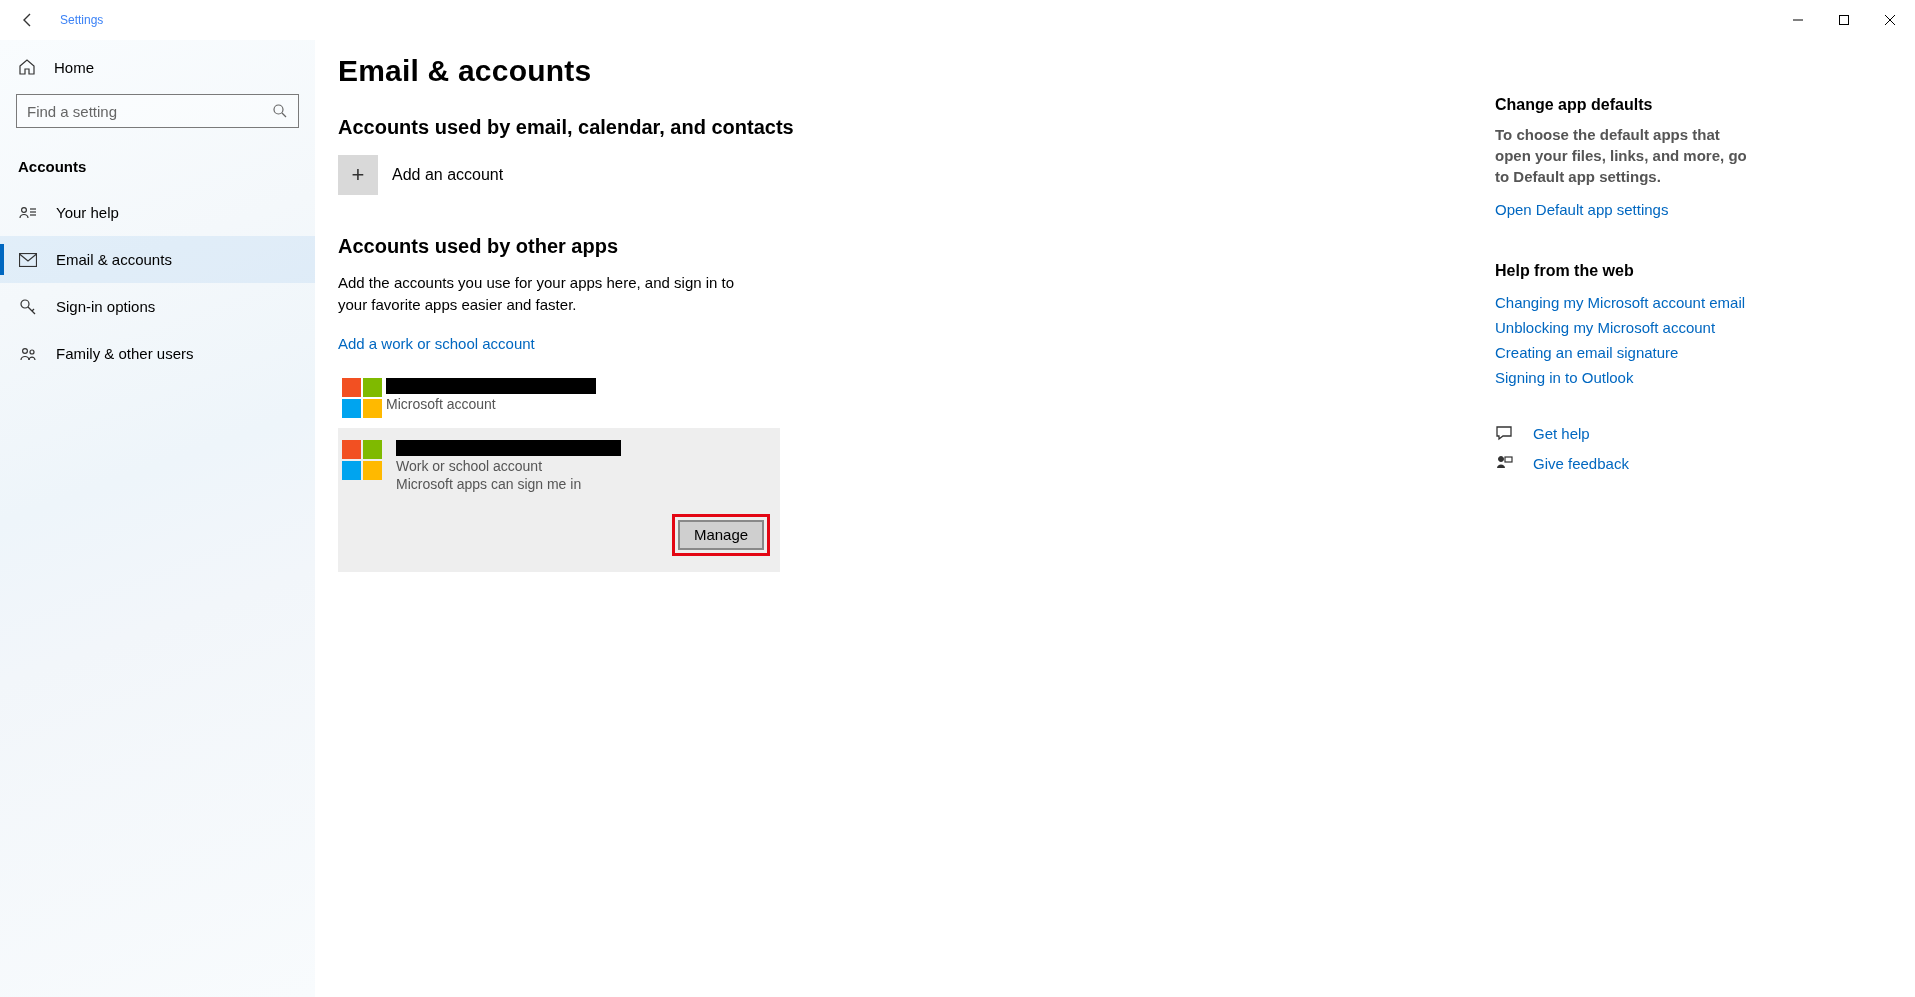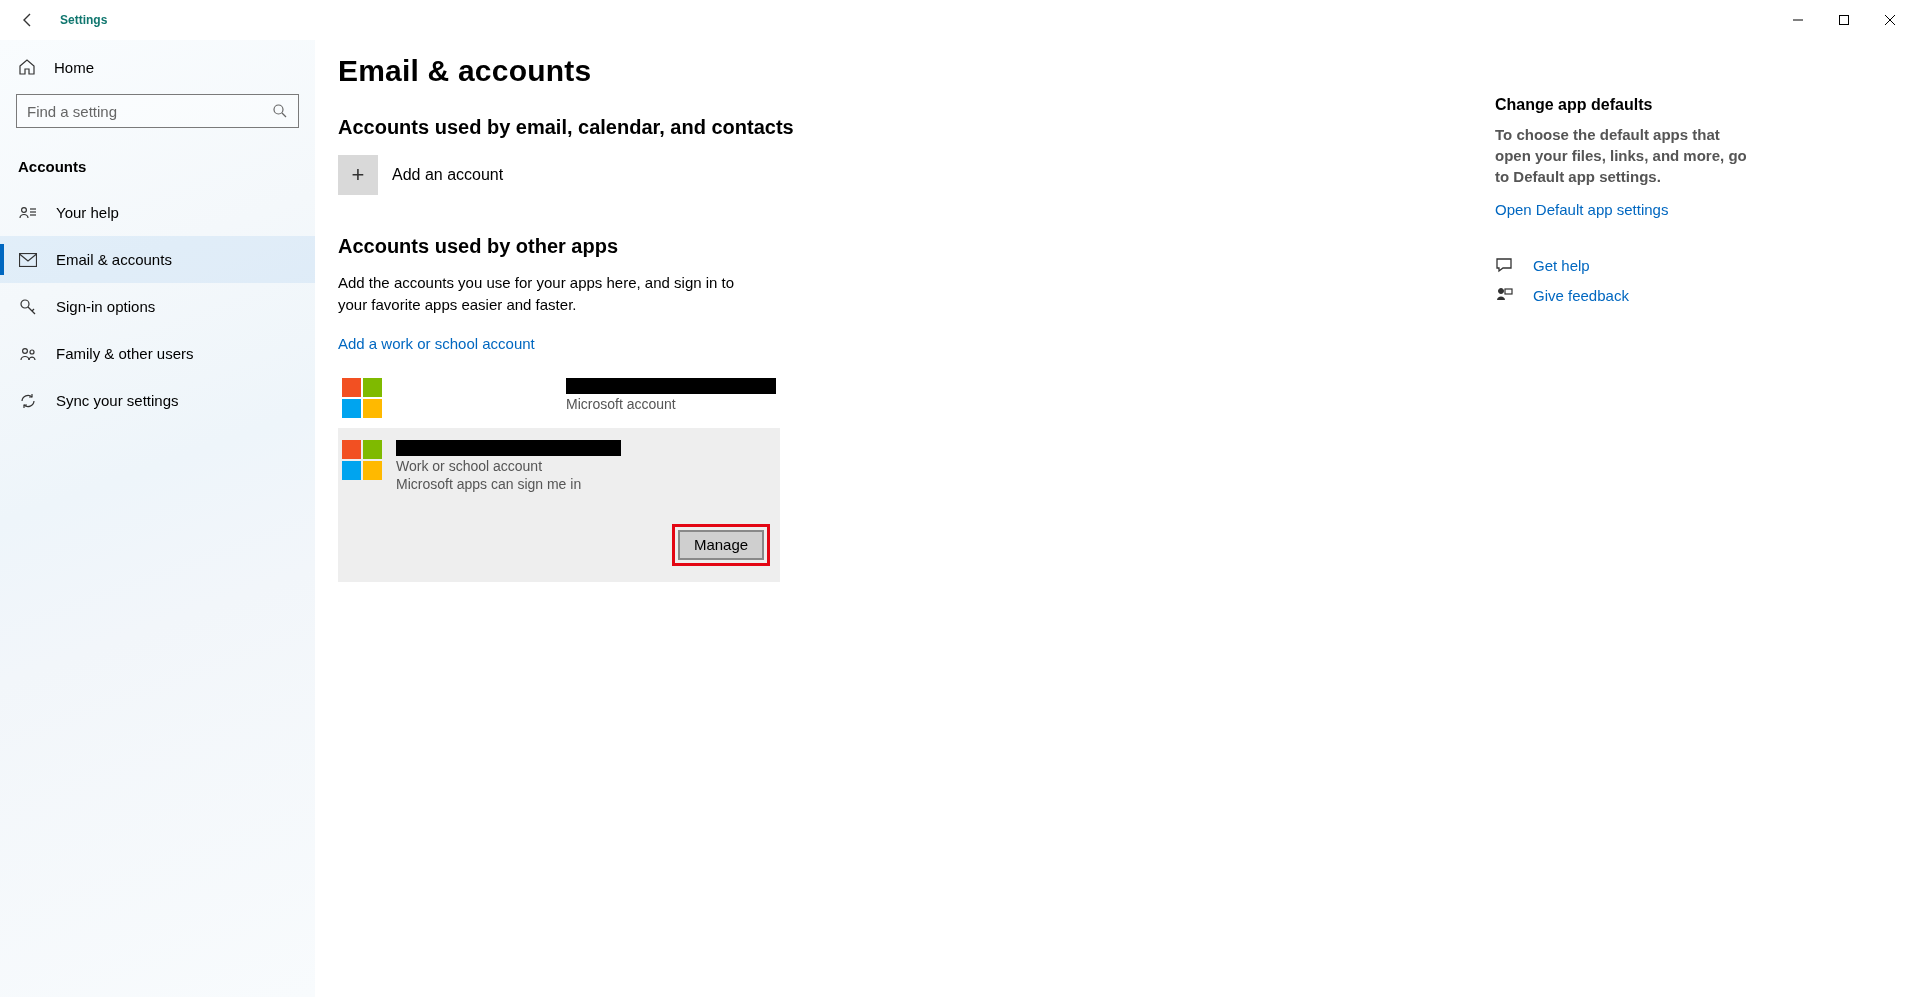--- a/index.html
+++ b/index.html
@@ -2,21 +2,21 @@
 <html><head>
 <meta charset="utf-8">
 <style>
 * { margin: 0; padding: 0; box-sizing: border-box; font-family: "Segoe UI", "Segoe UI Variable", Arial, sans-serif; }
 html, body { width: 1915px; height: 997px; background: #fff; overflow: hidden; color: #000; }
 
 
 .titlebar { height: 40px; display: flex; align-items: center; justify-content: space-between; padding: 0 2px 0 8px; }
 .titlebar-left { display: flex; align-items: center; gap: 22px; padding-left: 10px; }
 .back-arrow { width: 20px; height: 20px; display:flex; align-items:center; justify-content:center; color:#333; }
-.title-text { font-size: 12px; color: #0f766e; font-weight: 700; }
+.title-text { font-size: 12px; color: #3b82f6; font-weight: 400; }
 .win-controls { display: flex; }
 .win-btn { width: 46px; height: 32px; display:flex; align-items:center; justify-content:center; color:#000; }
 
 
 .sidebar { position: absolute; left: 0; top: 40px; width: 315px; height: calc(997px - 40px);
   background: linear-gradient(160deg, #f9fcfe 0%, #f4f8fb 25%, #eef5fa 45%, #f2f6fa 60%, #f8fbfd 100%); }
 .home-row { display:flex; align-items:center; gap: 18px; padding: 18px 0 18px 18px; font-size: 15px; }
 .search-wrap { padding: 0 16px 14px 16px; }
 .search-box { width: 100%; height: 34px; border: 1px solid #7a7a7a; background: rgba(255,255,255,0.35);
   display:flex; align-items:center; padding: 0 10px; font-size: 15px; color:#666; }
@@ -29,21 +29,21 @@
 .nav-item.selected::before { content:""; position:absolute; left:0; top:8px; bottom:8px; width:4px; background:#0067c0; }
 
 
 .main { position:absolute; left: 338px; top: 40px; right: 420px; bottom:0; padding-top: 6px; }
 .page-title { font-size: 30px; font-weight: 600; letter-spacing: 0.2px; padding: 8px 0 24px 0; }
 .subhead { font-size: 20px; font-weight: 600; padding: 4px 0 14px 0; }
 .add-account-row { display:flex; align-items:center; gap: 14px; padding: 2px 0 36px 0; }
 .plus-tile { width: 40px; height: 40px; background:#d9d9d9; display:flex; align-items:center; justify-content:center; font-size: 22px; color:#333; font-weight:300; }
 .body-text { font-size: 15px; color:#000; line-height: 1.45; max-width: 420px; padding-bottom: 14px; }
 .link { color:#0067c0; font-size: 15px; display:block; padding: 5px 0; cursor:pointer; }
-.account-row { display:flex; align-items:flex-start; gap: 14px; padding: 10px 4px; width: 442px; justify-content: space-between; }
+.account-row { display:flex; align-items:flex-start; gap: 4px; padding: 10px 4px; width: 442px; }
 .account-row.expanded { background:#eeeeee; padding: 12px 4px 16px 4px; flex-direction: column; }
 .account-head { display:flex; align-items:flex-start; gap: 14px; }
 .ms-logo { width: 40px; height: 40px; display:grid; grid-template-columns: 1fr 1fr; grid-template-rows:1fr 1fr; gap:2px; flex-shrink:0; }
 .ms-logo span:nth-child(1){background:#f25022;} .ms-logo span:nth-child(2){background:#7fba00;}
 .ms-logo span:nth-child(3){background:#00a4ef;} .ms-logo span:nth-child(4){background:#ffb900;}
 .account-lines { display:flex; flex-direction:column; gap:2px; }
 .redacted { width: 210px; height: 16px; background:#000; }
 .redacted.wide { width: 225px; }
 .sub-line { font-size: 14px; color:#555; }
 .manage-wrap { align-self: flex-end; padding: 18px 6px 0 0; }
@@ -151,31 +151,20 @@
     <span class="icon">
         <svg width="18" height="16" viewBox="0 0 18 16">
           <circle cx="6" cy="5" r="2.4" stroke="#333" fill="none" stroke-width="1.2"></circle>
           <circle cx="13" cy="6" r="2" stroke="#333" fill="none" stroke-width="1.2"></circle>
           <path d="M2 14c0-2 2-3.5 4-3.5s4 1.5 4 3.5" stroke="#333" fill="none" stroke-width="1.2"></path>
           <path d="M10 14c0-1.5 1.6-2.8 3-2.8s3 1.3 3 2.8" stroke="#333" fill="none" stroke-width="1.2"></path>
         </svg>
       </span>
     <span>Family &amp; other users</span>
   </div>
-  <div class="nav-item">
-    <span class="icon">
-        <svg width="18" height="18" viewBox="0 0 18 18">
-          <path d="M3 9a6 6 0 0 1 10-4" stroke="#333" fill="none" stroke-width="1.2"></path>
-          <path d="M15 9a6 6 0 0 1-10 4" stroke="#333" fill="none" stroke-width="1.2"></path>
-          <path d="M13 2v3h-3" stroke="#333" fill="none" stroke-width="1.2"></path>
-          <path d="M5 16v-3h3" stroke="#333" fill="none" stroke-width="1.2"></path>
-        </svg>
-      </span>
-    <span>Sync your settings</span>
-  </div>
 </div>
 
 <div class="main">
   <div class="page-title">Email &amp; accounts</div>
 
   <div class="subhead">Accounts used by email, calendar, and contacts</div>
   <div class="add-account-row">
     <div class="plus-tile">+</div>
     <span>Add an account</span>
   </div>
@@ -219,20 +208,27 @@
       </span>
     </div>
   </div>
 </div>
 
 <div class="aside">
   <div class="aside-group">
     <div class="aside-heading">Change app defaults</div>
     <div class="aside-text">To choose the default apps that open your files, links, and more, go to Default app settings.</div>
     <span class="link">Open Default app settings</span>
+  </div>
+  <div class="aside-group">
+    <div class="aside-heading">Help from the web</div>
+    <span class="link">Changing my Microsoft account email</span>
+    <span class="link">Unblocking my Microsoft account</span>
+    <span class="link">Creating an email signature</span>
+    <span class="link">Signing in to Outlook</span>
   </div>
   <div class="aside-group">
     <div class="icon-row">
       <span class="mini-icon">
           <svg width="18" height="18" viewBox="0 0 18 18">
             <path d="M2 3h14v9H8l-4 3v-3H2z" stroke="#333" fill="none" stroke-width="1.3"></path>
           </svg>
         </span>
       <span class="link" style="padding:0;">Get help</span>
     </div>

